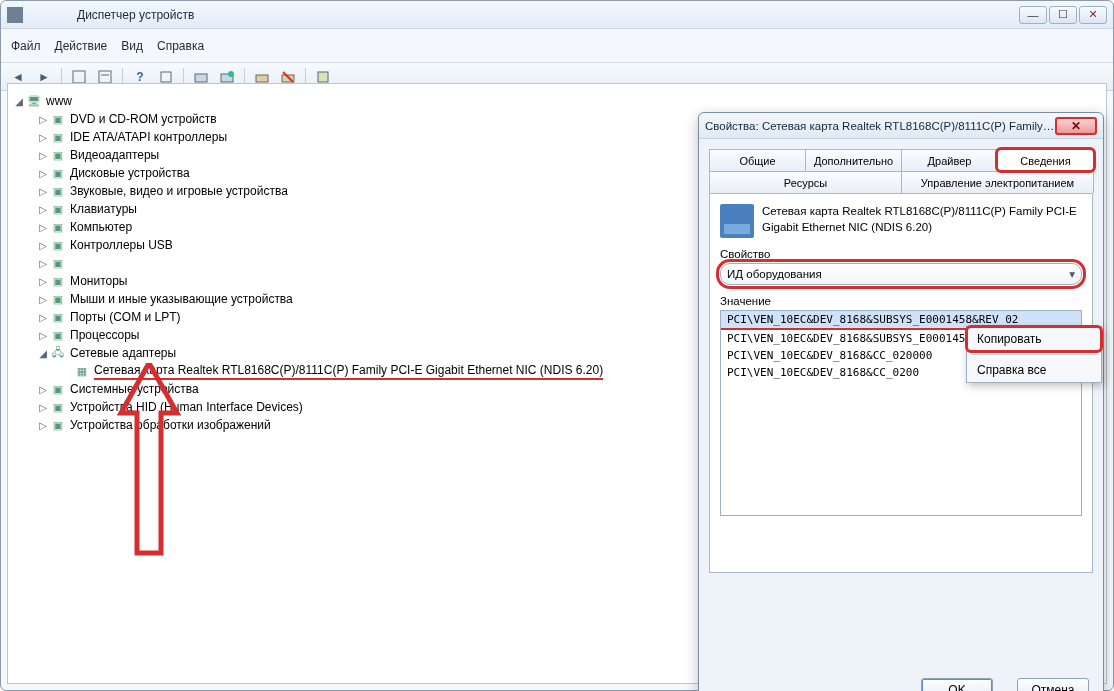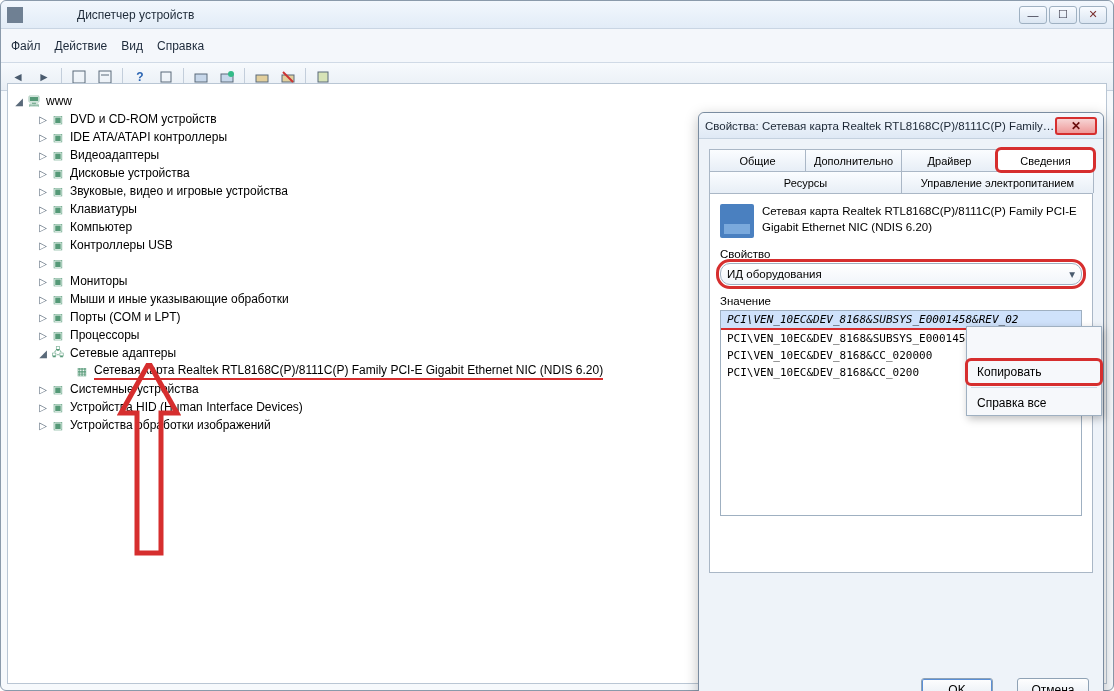--- a/index.html
+++ b/index.html
@@ -191,21 +191,20 @@
     background:#fff;
     overflow:auto;
     font-family:Consolas,monospace;
     font-size:11px;
   }
   .listbox .item {
     padding:2px 6px; white-space:nowrap;
   }
   .listbox .item.sel {
     background:#cfe2fb;
-    font-style:italic;
   }
   .listbox .item.sel.redline {
     border-bottom:2px solid #d62e2e;
   }
   .dlg-buttons {
     position:absolute;
     right:14px; bottom:10px;
     display:flex; gap:24px;
   }
   .btn {
@@ -228,21 +227,20 @@
     z-index:50;
   }
   .ctxmenu .row {
     height:24px; display:flex; align-items:center;
     padding:0 10px; font-size:12px;
   }
   .ctxmenu .row.hl-red {
     outline:3px solid #d62e2e;
     outline-offset:-1px;
     border-radius:4px;
-    margin-top:33px;
   }
   .ctxmenu .sep { height:1px; background:#cfd9e4; margin:3px 4px; }
   
   .arrow {
     position:absolute;
     left:116px; top:362px;
     width:64px; height:200px;
     pointer-events:none;
     z-index:40;
   }
@@ -402,21 +400,21 @@
               <div class="row">
                 <span class="toggle">▷</span>
                 <span class="dev-icon">▣</span>
                 <span class="label">Мониторы</span>
               </div>
             </div>
             <div class="node">
               <div class="row">
                 <span class="toggle">▷</span>
                 <span class="dev-icon">▣</span>
-                <span class="label">Мыши и иные указывающие обработки</span>
+                <span class="label">Мыши и иные указывающие устройства</span>
               </div>
             </div>
             <div class="node">
               <div class="row">
                 <span class="toggle">▷</span>
                 <span class="dev-icon">▣</span>
                 <span class="label">Порты (COM и LPT)</span>
               </div>
             </div>
             <div class="node">

